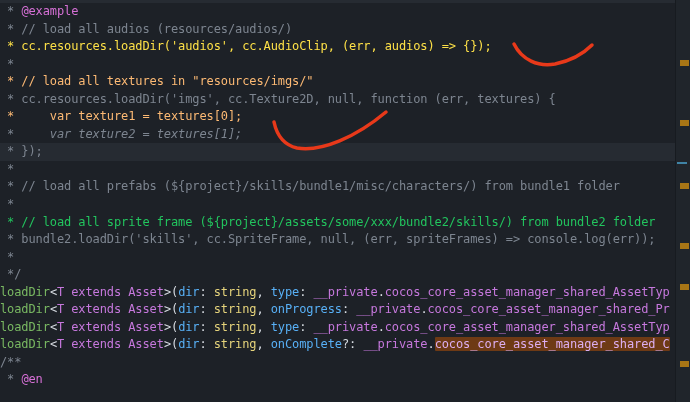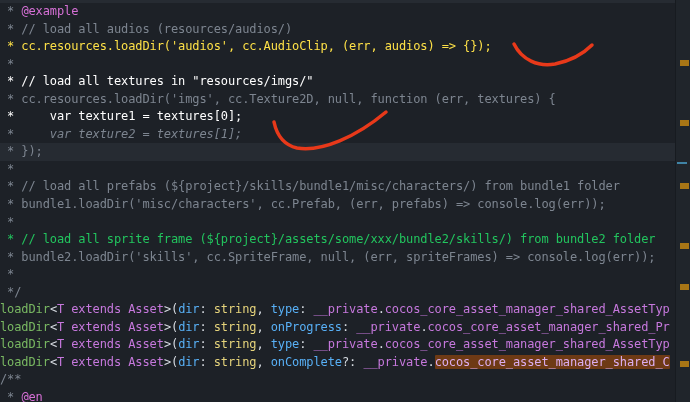--- a/index.html
+++ b/index.html
@@ -22,28 +22,27 @@
 </head>
 <body>
 
 <div class="stage">
   <div class="topstrip"></div>
   <div class="code" id="code">
       <div class="line"><span style="color: rgb(125, 133, 144);"> * </span><span style="color: rgb(214, 112, 214);">@example</span></div>
       <div class="line"><span style="color: rgb(125, 133, 144);"> * // load all audios (resources/audios/)</span></div>
       <div class="line"><span style="color: #fde047;"> * cc.resources.loadDir('audios', cc.AudioClip, (err, audios) =&gt; {});</span></div>
       <div class="line"><span style="color: rgb(125, 133, 144);"> *</span></div>
-      <div class="line"><span style="color: #ffffff;"> * // load all textures in "resources/imgs/"</span></div>
+      <div class="line"><span style="color: #fdba74;"> * // load all textures in "resources/imgs/"</span></div>
       <div class="line"><span style="color: rgb(125, 133, 144);"> * cc.resources.loadDir('imgs', cc.Texture2D, null, function (err, textures) {</span></div>
-      <div class="line"><span style="color: #ffffff; margin-top: 42px;"> *     var texture1 = textures[0];</span></div>
+      <div class="line"><span style="color: #fdba74; margin-top: 42px;"> *     var texture1 = textures[0];</span></div>
       <div class="line"><span style="color: rgb(125, 133, 144); font-style: italic;"> *     var texture2 = textures[1];</span></div>
       <div class="line current"><span style="color: rgb(125, 133, 144);"> * });</span></div>
       <div class="line"><span style="color: rgb(125, 133, 144);"> *</span></div>
       <div class="line"><span style="color: rgb(125, 133, 144);"> * // load all prefabs (${project}/skills/bundle1/misc/characters/) from bundle1 folder</span></div>
-      <div class="line"><span style="color: rgb(125, 133, 144);"> * bundle1.loadDir('misc/characters', cc.Prefab, (err, prefabs) =&gt; console.log(err));</span></div>
       <div class="line"><span style="color: rgb(125, 133, 144);"> *</span></div>
       <div class="line"><span style="color: #22c55e; text-align: center;"> * // load all sprite frame (${project}/assets/some/xxx/bundle2/skills/) from bundle2 folder</span></div>
       <div class="line"><span style="color: rgb(125, 133, 144);"> * bundle2.loadDir('skills', cc.SpriteFrame, null, (err, spriteFrames) =&gt; console.log(err));</span></div>
       <div class="line"><span style="color: rgb(125, 133, 144);"> *</span></div>
       <div class="line"><span style="color: rgb(125, 133, 144);"> */</span></div>
       <div class="line"><span style="color: rgb(121, 184, 98);">loadDir</span><span style="color: rgb(215, 220, 226);">&lt;</span><span style="color: rgb(198, 120, 221);">T extends Asset</span><span style="color: rgb(215, 220, 226);">&gt;(</span><span style="color: rgb(88, 176, 246);">dir</span><span style="color: rgb(215, 220, 226);">: </span><span style="color: rgb(229, 211, 123);">string</span><span style="color: rgb(215, 220, 226);">, </span><span style="color: rgb(88, 176, 246);">type</span><span style="color: rgb(215, 220, 226);">: </span><span style="color: rgb(198, 120, 221);">__private</span><span style="color: rgb(215, 220, 226);">.</span><span style="color: rgb(198, 120, 221);">cocos_core_asset_manager_shared_AssetTyp</span></div>
       <div class="line"><span style="color: rgb(121, 184, 98);">loadDir</span><span style="color: rgb(215, 220, 226);">&lt;</span><span style="color: rgb(198, 120, 221);">T extends Asset</span><span style="color: rgb(215, 220, 226);">&gt;(</span><span style="color: rgb(88, 176, 246);">dir</span><span style="color: rgb(215, 220, 226);">: </span><span style="color: rgb(229, 211, 123);">string</span><span style="color: rgb(215, 220, 226);">, </span><span style="color: rgb(88, 176, 246);">onProgress</span><span style="color: rgb(215, 220, 226);">: </span><span style="color: rgb(198, 120, 221);">__private</span><span style="color: rgb(215, 220, 226);">.</span><span style="color: rgb(198, 120, 221);">cocos_core_asset_manager_shared_Pr</span></div>
       <div class="line"><span style="color: rgb(121, 184, 98);">loadDir</span><span style="color: rgb(215, 220, 226);">&lt;</span><span style="color: rgb(198, 120, 221);">T extends Asset</span><span style="color: rgb(215, 220, 226);">&gt;(</span><span style="color: rgb(88, 176, 246);">dir</span><span style="color: rgb(215, 220, 226);">: </span><span style="color: rgb(229, 211, 123);">string</span><span style="color: rgb(215, 220, 226);">, </span><span style="color: rgb(88, 176, 246);">type</span><span style="color: rgb(215, 220, 226);">: </span><span style="color: rgb(198, 120, 221);">__private</span><span style="color: rgb(215, 220, 226);">.</span><span style="color: rgb(198, 120, 221);">cocos_core_asset_manager_shared_AssetTyp</span></div>
       <div class="line"><span style="color: rgb(121, 184, 98);">loadDir</span><span style="color: rgb(215, 220, 226);">&lt;</span><span style="color: rgb(198, 120, 221);">T extends Asset</span><span style="color: rgb(215, 220, 226);">&gt;(</span><span style="color: rgb(88, 176, 246);">dir</span><span style="color: rgb(215, 220, 226);">: </span><span style="color: rgb(229, 211, 123);">string</span><span style="color: rgb(215, 220, 226);">, </span><span style="color: rgb(88, 176, 246);">onComplete</span><span style="color: rgb(215, 220, 226);">?: </span><span style="color: rgb(198, 120, 221);">__private</span><span style="color: rgb(215, 220, 226);">.</span><span class="match" style="color: rgb(220, 174, 240); background-color: rgb(110, 58, 21);">cocos_core_asset_manager_shared_C</span></div>
       <div class="line"><span style="color: rgb(125, 133, 144);">/**</span></div>

